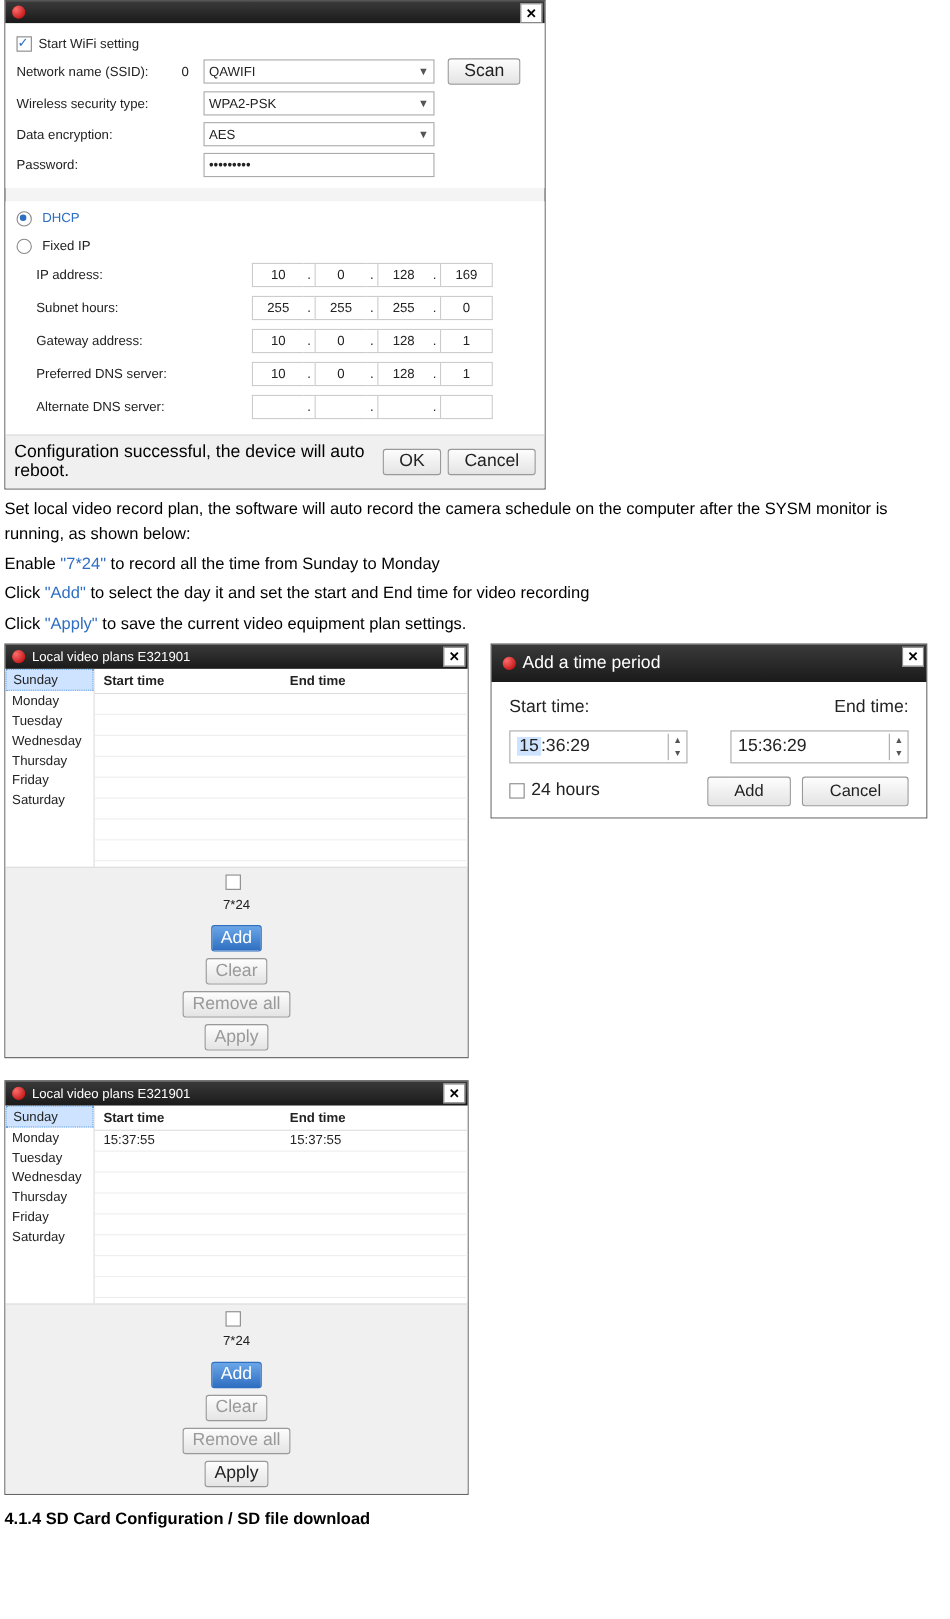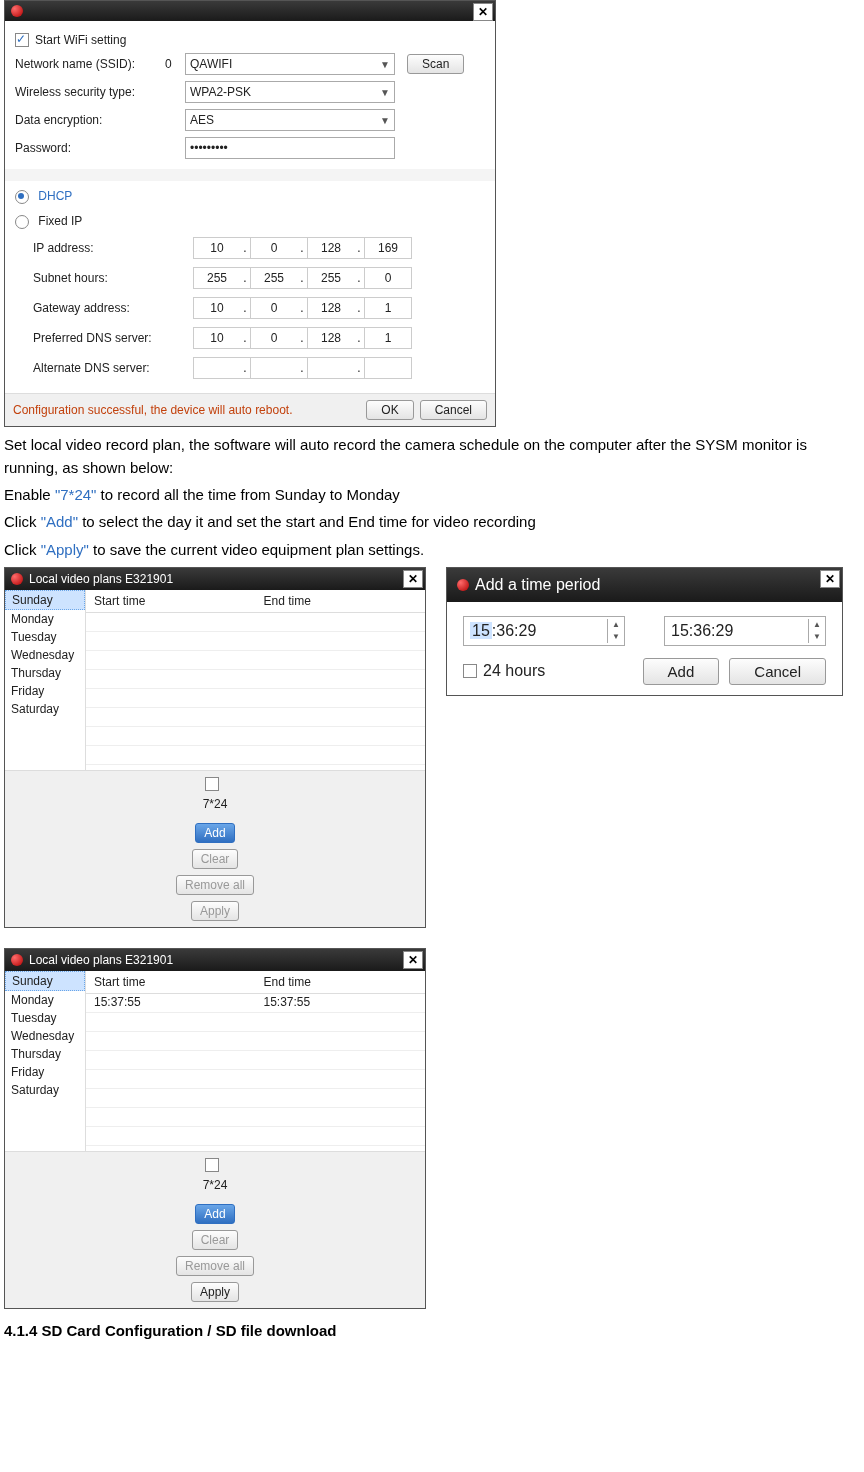--- a/index.html
+++ b/index.html
@@ -51,50 +51,50 @@
   .row { display:flex; align-items:center; margin:6px 0; }
   .lbl { width:150px; }
   .combo, .txt {
     border:1px solid #aaa; background:#fff; height:20px;
     padding:0 4px; display:flex; align-items:center;
     justify-content:space-between; width:200px;text-align:right;
   }
   .combo .arrow { font-size:10px; color:#555; }
   .btn {
     border:1px solid #999; background:linear-gradient(#fdfdfd,#e4e4e4);
-    border-radius:3px; padding:2px 14px; font-size:12px;
+    border-radius:3px; padding:2px 14px; font-size:16px;
     display:inline-block; text-align:center;
   }
   .btn.primary { background:linear-gradient(#6aa6e8,#2f6fc1); color:#fff; border-color:#2f6fc1; }
   .sep { height:12px; }
   .ip-sec { padding:4px 10px 6px 10px; background:#fff; }
   .radio { width:12px;height:12px;border:1px solid #888;border-radius:50%;display:inline-block;margin-right:6px;vertical-align:middle;position:relative;}
   .radio.on::after{content:"";position:absolute;left:2px;top:2px;width:6px;height:6px;background:#2f6fc1;border-radius:50%;}
   .chk { width:12px;height:12px;border:1px solid #888;display:inline-block;margin-right:6px;vertical-align:middle;position:relative;background:#fff;}
   .chk.on::after{content:"✓";position:absolute;left:0;top:-2px;font-size:12px;color:#2f6fc1;}
   .ip-row { display:flex; align-items:center; margin:8px 0 8px 18px; }
   .ip-row .il { width:160px; }
-  .ip-box { display:flex; gap:0; }
+  .ip-box { display:flex; gap:0;margin-left:36px; }
   .ip-cell { width:46px; text-align:center; border:1px solid #ccc; border-right:none; height:20px; line-height:20px; background:#fff;}
   .ip-dot { width:10px; text-align:center; line-height:20px; border-top:1px solid #ccc;border-bottom:1px solid #ccc;}
   .ip-cell:last-child{border-right:1px solid #ccc;}
   .wifi-foot { display:flex; align-items:center; padding:6px 8px; background:#f0f0f0; border-top:1px solid #ddd;}
-  .wifi-foot .msg { color:#c2410c; flex:1; font-size:12px;}
+  .wifi-foot .msg { color:#000000; flex:1; font-size:16px;}
   .txtbody { line-height:1.55; margin:4px 0; }
   .heading { font-weight:bold; margin-top:4px; }
   .quoted { color:#2f6fc1; }
 
   .plans-wrap { display:flex; gap:20px; align-items:flex-start; margin-top:6px;}
   .plans-win { width:420px; }
   .plans-body { display:flex; background:#fff; height:180px; }
   .day-list { width:80px; border-right:1px solid #ddd; }
   .day-list div { padding:2px 6px; }
   .day-list div.sel { background:#cde3ff; border:1px dotted #6aa6e8; }
   .time-table { flex:1; }
-  .tt-head { display:flex; border-bottom:1px solid #ddd; font-weight:normal;}
+  .tt-head { display:flex; border-bottom:1px solid #ddd; font-weight:bold;}
   .tt-head div { flex:1; padding:4px 8px; }
   .tt-row { display:flex; border-bottom:1px solid #eee; height:18px;}
   .tt-row div { flex:1; padding:1px 8px; }
   .plans-foot { display:flex; align-items:center; gap:6px; padding:6px; background:#f0f0f0; border-top:1px solid #ddd;flex-direction:column;}
   .plans-foot .btn { padding:2px 8px; }
   .btn.dis { color:#999; }
 
   .add-win { width:395px; }
   .add-win .win-title { font-size:16px; padding:8px 10px;}
   .add-body { padding:14px 16px 10px 16px; background:#fff; font-size:16px;}
@@ -316,20 +316,24 @@
     </div>
   </div>
 
   <div class="win add-win">
     <div class="win-title">
       <span class="red-dot"></span>
       <span>Add a time period</span>
       <span class="close">✕</span>
     </div>
     <div class="add-body">
+      <div class="add-row">
+        <span>Start time:</span>
+        <span>End time:</span>
+      </div>
       <div class="add-row">
         <div class="time-spin">
           <span class="tv"><span class="hl">15</span><span>:36:29</span></span>
           <div class="spin-btns">
                 <span>▲</span>
                 <span>▼</span>
               </div>
         </div>
         <div class="time-spin">
           <span class="tv">15:36:29</span>

